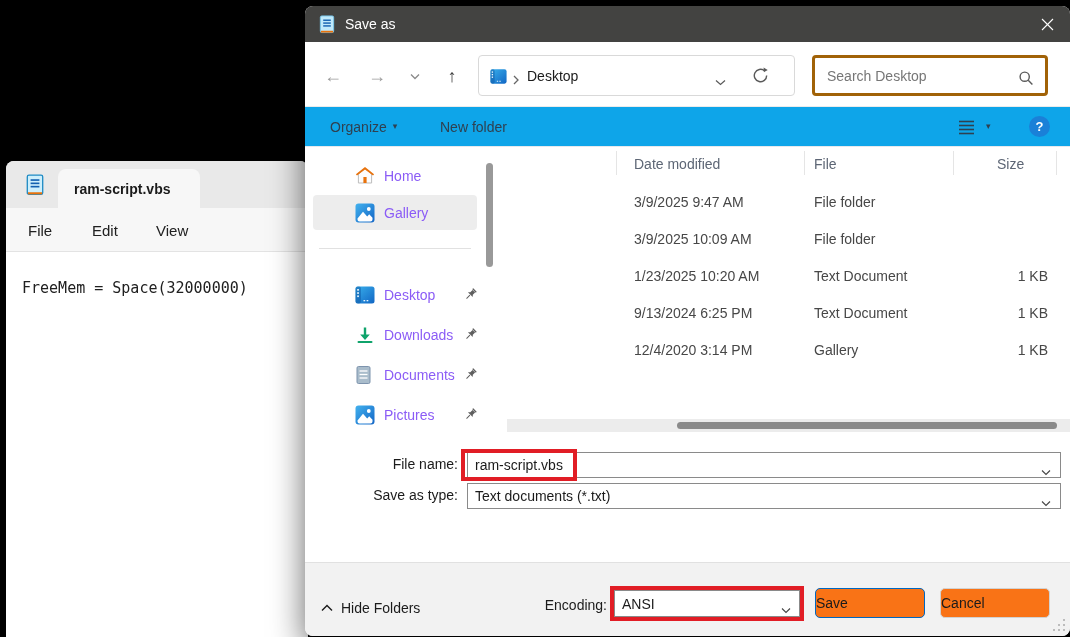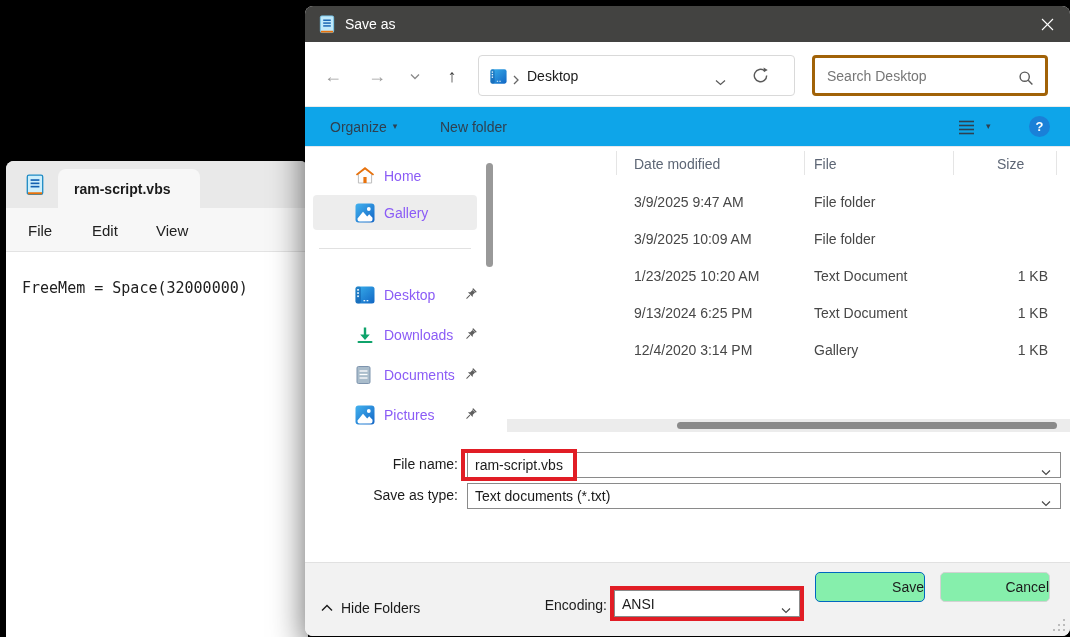--- a/index.html
+++ b/index.html
@@ -88,21 +88,21 @@
   .rb-name{left:156px;top:9px;width:116px;height:32px;}
 
   
   .footer{position:absolute;left:0;top:556px;width:100%;height:74px;background:#f2f2f2;border-top:1px solid #e1e1e1;border-radius:0 0 8px 8px;}
   .hide-folders{position:absolute;left:16px;top:35px;height:20px;display:flex;align-items:center;gap:8px;font-size:14px;color:#1b1b1b;cursor:default;}
   .enc-label{position:absolute;left:150px;top:34px;width:152px;text-align:right;font-size:14px;color:#1b1b1b;}
   .rb-enc{left:305px;top:23px;width:194px;height:35px;}
   .enc-combo{position:absolute;left:309px;top:27px;width:186px;height:27px;border:1px solid #8a8a8a;background:#fff;display:flex;align-items:center;}
   .enc-combo .val{padding-left:7px;font-size:14px;}
   .enc-combo .chev{position:absolute;right:8px;top:10px;}
-  .btn{position:absolute;top:9px;width:110px;height:30px;border-radius:5px;background:#86efac;display:flex;align-items:center;justify-content:flex-end;font-size:14px;color:#1b1b1b;cursor:default;}
+  .btn{position:absolute;top:25px;width:110px;height:30px;border-radius:5px;background:#f97316;display:flex;align-items:center;justify-content:flex-start;font-size:14px;color:#1b1b1b;cursor:default;}
   .btn-save{left:510px;border:1px solid #0067c0;}
   .btn-cancel{left:635px;border:1px solid #d2d2d2;}
   .grip{position:absolute;right:5px;bottom:5px;width:12px;height:12px;}
   .grip i{position:absolute;width:2px;height:2px;background:#aaa;border-radius:50%;}
 </style>
 </head>
 <body>
 
 <div class="screen">
 

